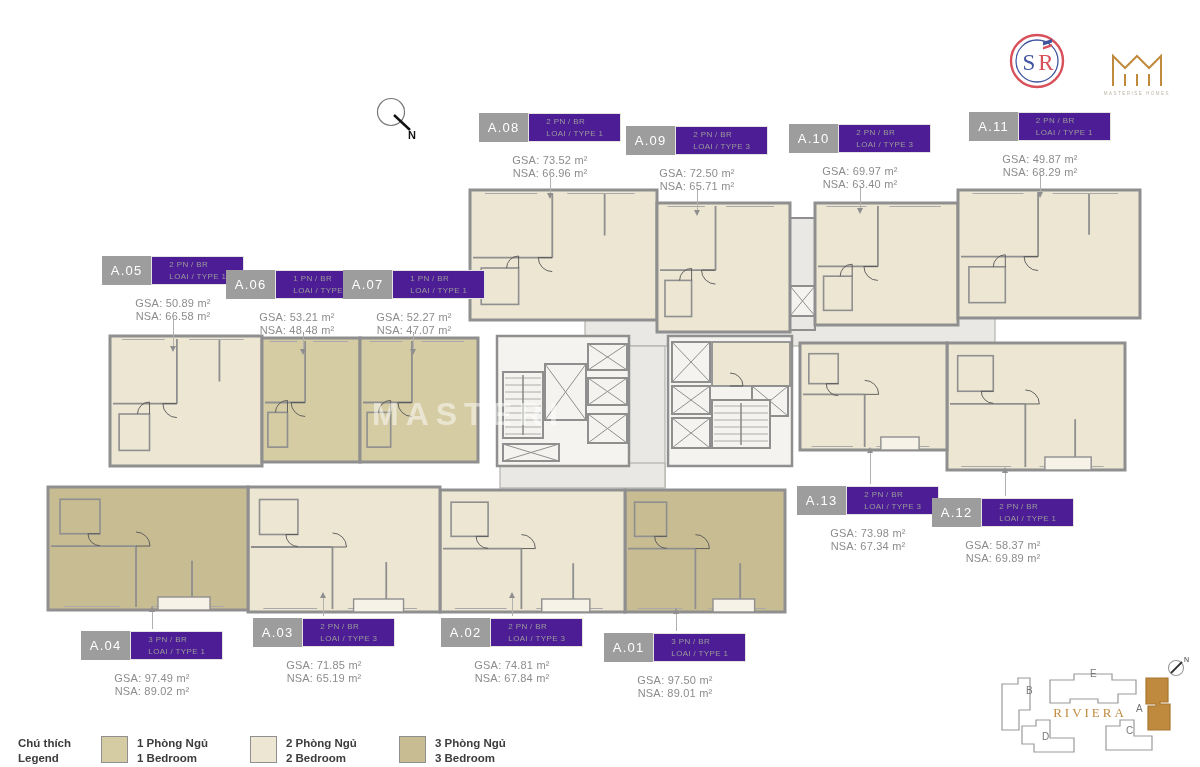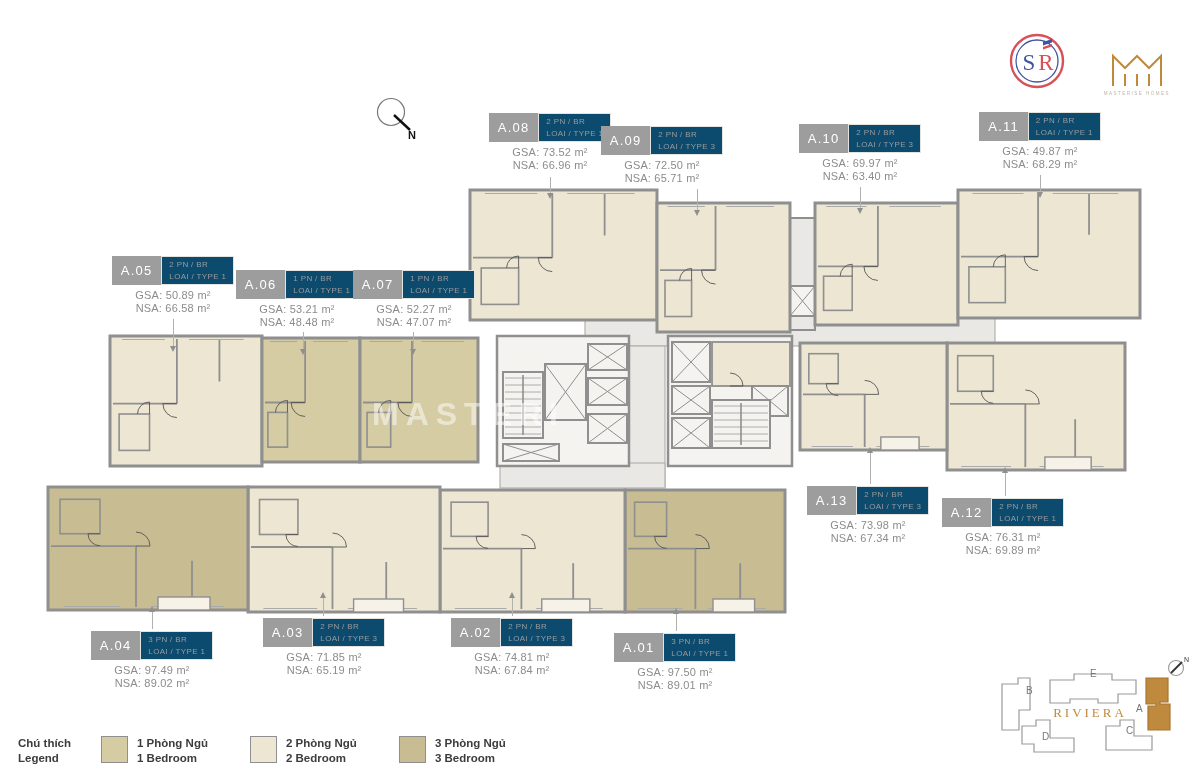--- a/index.html
+++ b/index.html
@@ -4,25 +4,25 @@
 <style>
   html,body{margin:0;padding:0;background:#fff;}
   .stage{position:relative;width:1200px;height:767px;background:#fff;overflow:hidden;
          font-family:"Liberation Sans",sans-serif;}
   #plan-layer{position:absolute;left:0;top:0;width:1200px;height:767px;z-index:1;}
   
   .unit-label{position:absolute;width:170px;display:flex;flex-direction:column;align-items:center;z-index:6;}
   .unit-label .row{display:flex;align-items:stretch;}
   .badge{background:var(--c-badge,#9d9d9d);color:#fff;font-size:13px;letter-spacing:1.2px;
          padding:5px 9px;display:flex;align-items:center;line-height:1;}
-  .type-box{background:#0c4a6e;border:1px solid #e3e3e0;color:#9b9b9b;font-size:8px;
-            padding:2px 7px;line-height:1.45;letter-spacing:.35px;white-space:nowrap;
+  .type-box{background:#4c1d95;border:1px solid #e3e3e0;color:#9b9b9b;font-size:8px;
+            padding:2px 17px;line-height:1.45;letter-spacing:.35px;white-space:nowrap;
             display:flex;flex-direction:column;justify-content:center;text-transform:uppercase;}
   .metric{color:#8c8c8c;font-size:11px;letter-spacing:.2px;line-height:1.2;margin-top:0;}
-  .metric.first{margin-top:4px;}
+  .metric.first{margin-top:12px;}
   
   .leader{position:absolute;width:1px;background:#b2b1ae;z-index:5;}
   .leader.down::after{content:"";position:absolute;bottom:-5px;left:-3px;
      border-left:3.5px solid transparent;border-right:3.5px solid transparent;
      border-top:6px solid #8f8f8f;}
   .leader.up::before{content:"";position:absolute;top:-5px;left:-3px;
      border-left:3.5px solid transparent;border-right:3.5px solid transparent;
      border-bottom:6px solid #8f8f8f;}
   
   .legend{position:absolute;left:18px;top:736px;display:flex;align-items:flex-start;z-index:6;}
@@ -313,21 +313,21 @@
       <div class="type-box">
         <div>2 PN / BR</div>
         <div>LOAI / TYPE 1</div>
       </div>
     </div>
     <div class="metric first">GSA: 73.52 m²</div>
     <div class="metric">NSA: 66.96 m²</div>
   </div>
   <div class="leader down" style="left:550px;top:177px;height:17px"></div>
 
-  <div class="unit-label" style="left:577px;top:126px">
+  <div class="unit-label" style="left:612px;top:126px">
     <div class="row">
       <div class="badge">A.09</div>
       <div class="type-box">
         <div>2 PN / BR</div>
         <div>LOAI / TYPE 3</div>
       </div>
     </div>
     <div class="metric first">GSA: 72.50 m²</div>
     <div class="metric">NSA: 65.71 m²</div>
   </div>
@@ -412,21 +412,21 @@
   <div class="leader up" style="left:870px;top:452px;height:32px"></div>
 
   <div class="unit-label" style="left:918px;top:498px">
     <div class="row">
       <div class="badge">A.12</div>
       <div class="type-box">
         <div>2 PN / BR</div>
         <div>LOAI / TYPE 1</div>
       </div>
     </div>
-    <div class="metric first">GSA: 76.31 m²</div>
+    <div class="metric first">GSA: 58.37 m²</div>
     <div class="metric">NSA: 69.89 m²</div>
   </div>
   <div class="leader up" style="left:1005px;top:472px;height:24px"></div>
 
   <div class="unit-label" style="left:67px;top:631px">
     <div class="row">
       <div class="badge">A.04</div>
       <div class="type-box">
         <div>3 PN / BR</div>
         <div>LOAI / TYPE 1</div>

